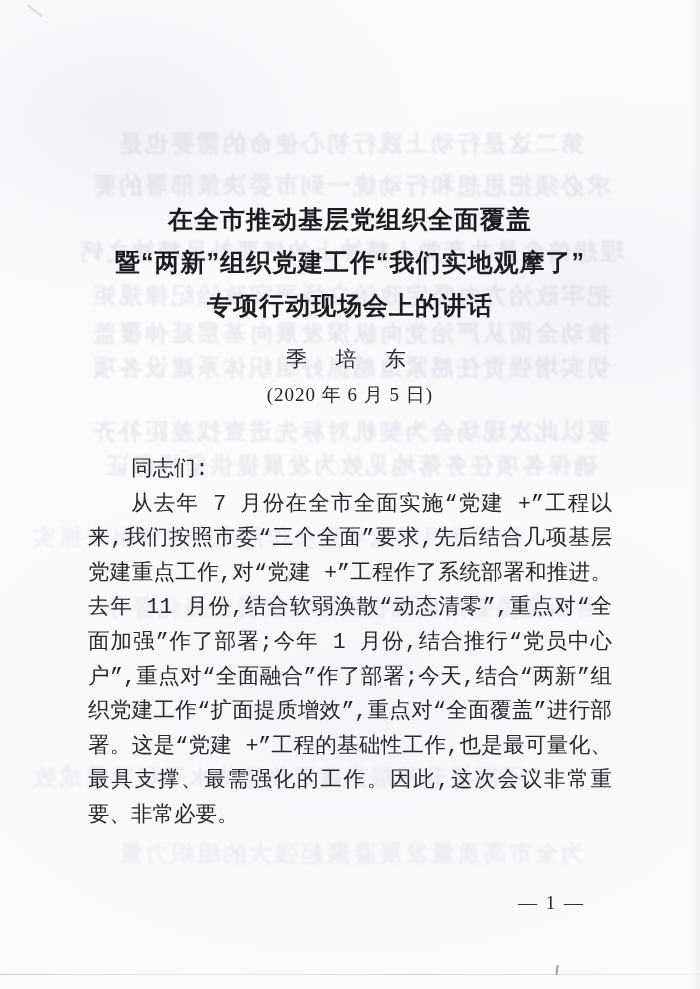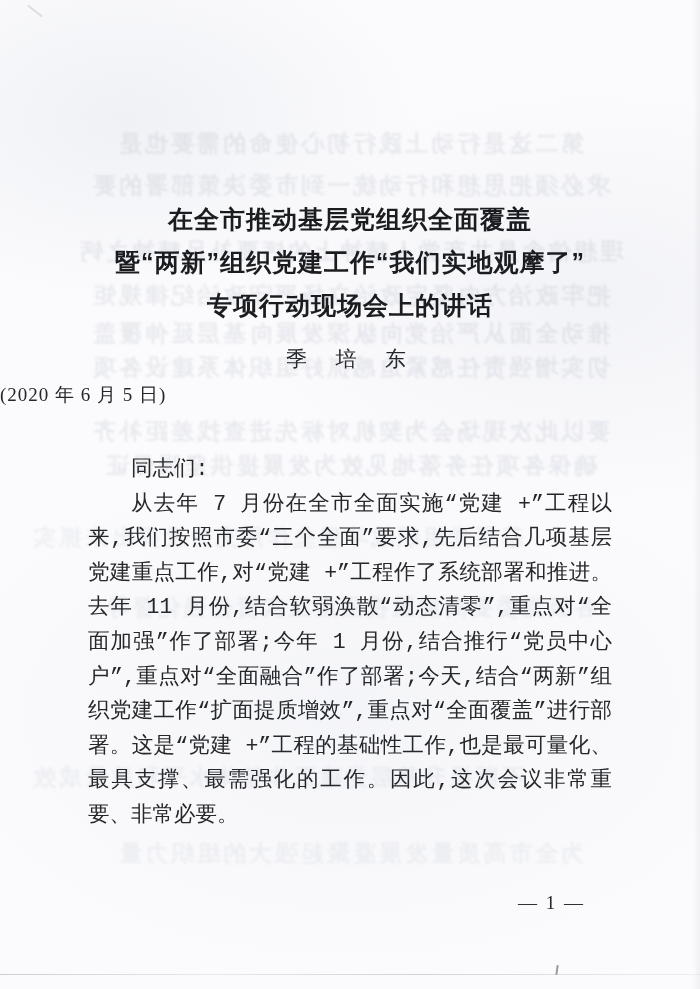--- a/index.html
+++ b/index.html
@@ -59,20 +59,21 @@
   .byline {
     position: absolute; top: 345px; left: 0; right: 0;
     text-align: center;
     font-size: 21px;
     letter-spacing: 8px;
     color: #26272b;
     font-family: Liberation Mono, monospace;
   }
   .dateline {
     position: absolute; top: 382px; left: 0; right: 0;
+    text-align: center;
     font-size: 19px;
     letter-spacing: 1px;
     color: #26272b;
   }
   .body-text {
     position: absolute; top: 452px; left: 88px; width: 524px;
     font-size: 21.5px;
     line-height: 34.6px;
     color: #26272b;
     text-align: justify;

